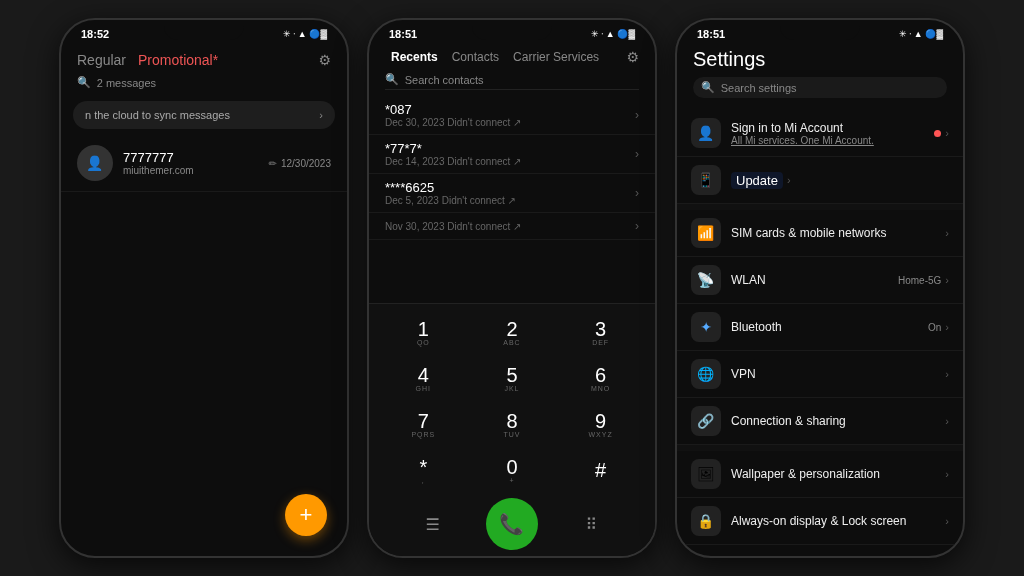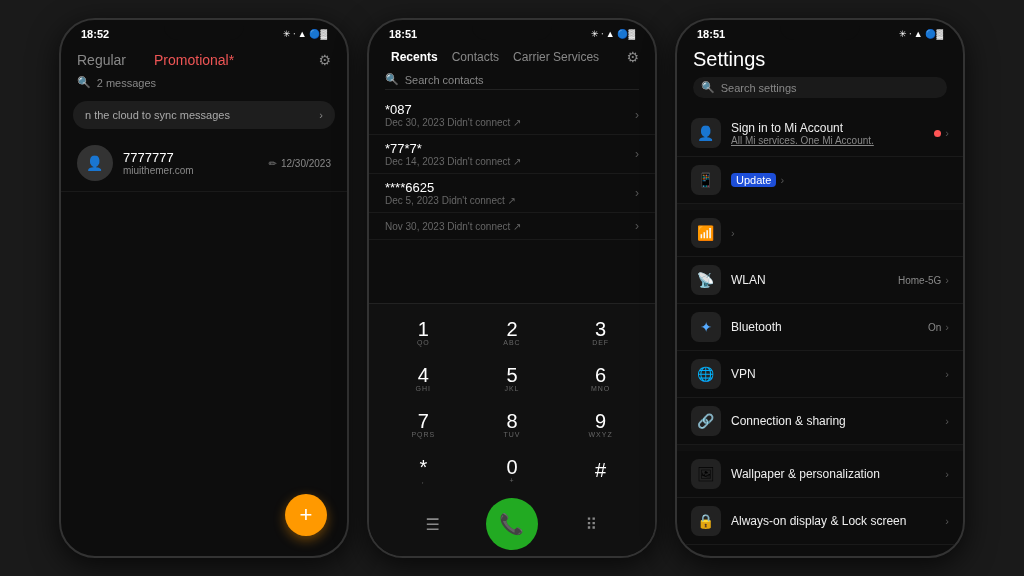--- a/index.html
+++ b/index.html
@@ -65,21 +65,21 @@
       flex-direction: column;
       padding: 0;
       overflow: hidden;
     }
     .msg-header {
       padding: 8px 16px 4px;
     }
     .msg-tabs {
       display: flex;
       align-items: flex-end;
-      gap: 28px;
+      gap: 12px;
       margin-bottom: 6px;
     }
     .msg-tab {
       font-size: 14px;
       color: #888;
       cursor: pointer;
     }
     .msg-tab-promo { color: #e87 !important; }
     .msg-tab-promo span { color: #e55; margin-top: 16px; }
     .gear-icon-msg {
@@ -298,23 +298,23 @@
       flex-shrink: 0;
     }
     .settings-item-info { flex: 1; }
     .settings-item-name { font-size: 12px; color: #eee; }
     .settings-item-sub { font-size: 10px; color: #888; text-decoration: underline; }
     .settings-item-right { display: flex; align-items: center; gap: 4px; }
     .settings-item-value { font-size: 10px; color: #888; }
     .settings-item-arrow { color: #555; font-size: 11px; }
     .settings-dot { width: 7px; height: 7px; background: #f55; border-radius: 50%; }
     .badge-update {
-      background: #1d4ed8;
+      background: #0f172a;
       color: #fff;
-      font-size: 11px;
+      font-size: 13px;
       padding: 1px 5px;
       border-radius: 4px;
     }
     .section-divider { height: 6px; background: #111; }
   </style>
 </head>
 <body>
 
 <div class="phones-container">
 
@@ -503,20 +503,23 @@
           <div class="settings-icon">📱</div>
           <div class="settings-item-right">
             <span class="badge-update">Update</span>
             <span class="settings-item-arrow">›</span>
           </div>
         </div>
         <div class="section-divider"></div>
 
         <div class="settings-item">
           <div class="settings-icon">📶</div>
+          <div class="settings-item-info">
+            <div class="settings-item-name">SIM cards &amp; mobile networks</div>
+          </div>
           <div class="settings-item-right">
             <span class="settings-item-arrow">›</span>
           </div>
         </div>
 
         <div class="settings-item">
           <div class="settings-icon">📡</div>
           <div class="settings-item-info">
             <div class="settings-item-name">WLAN</div>
           </div>

